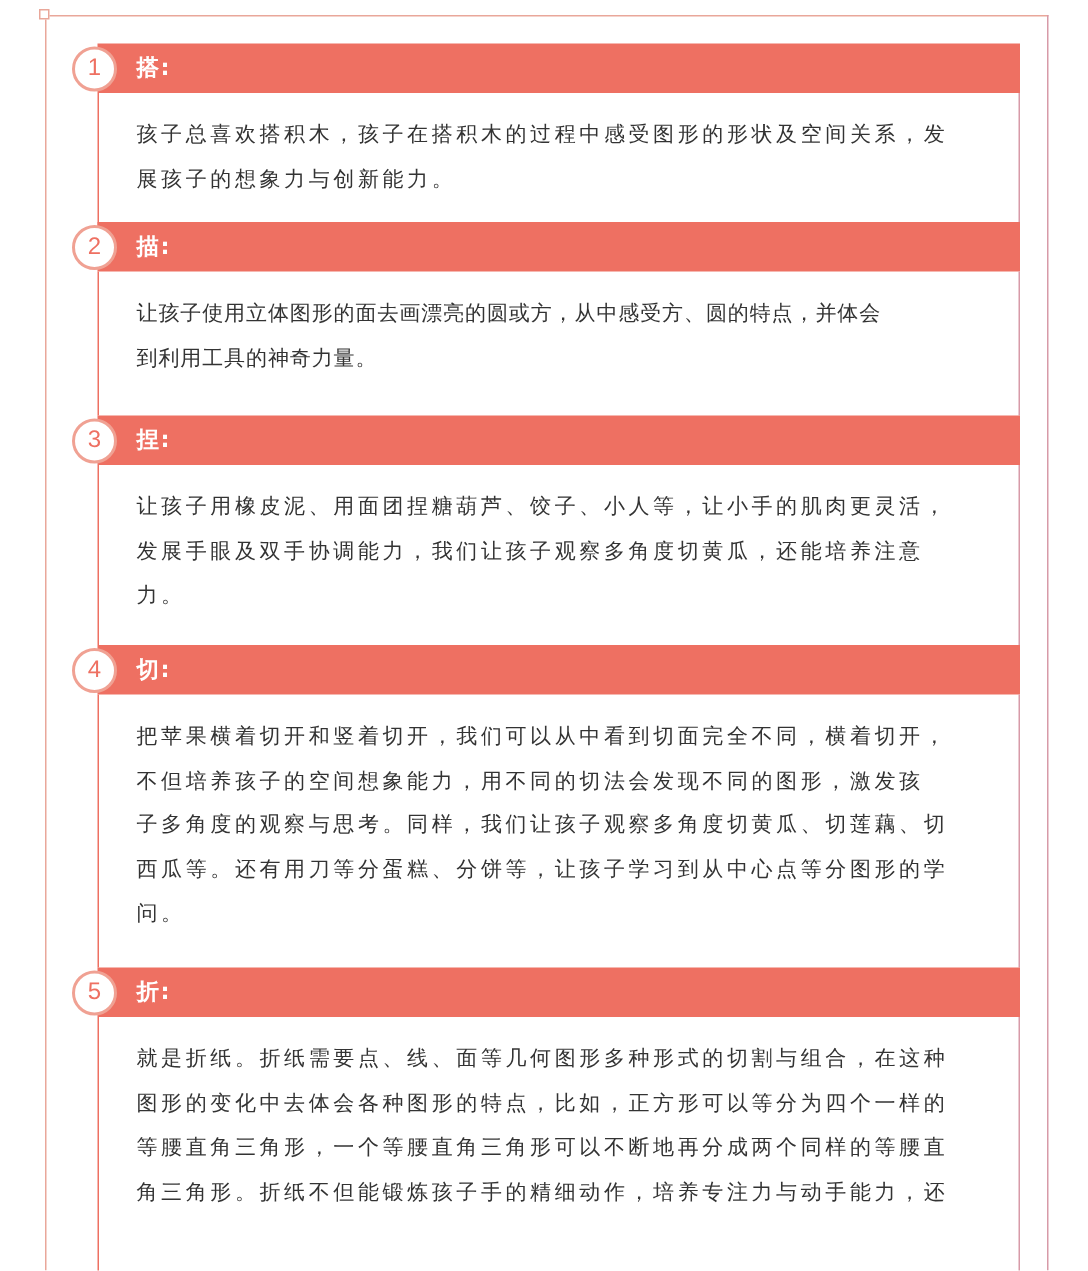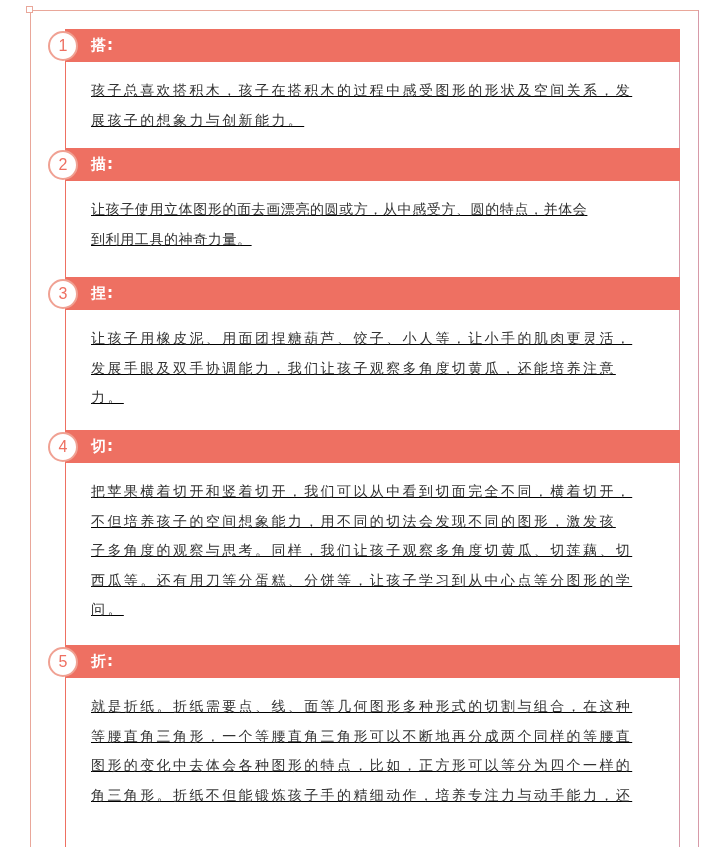--- a/index.html
+++ b/index.html
@@ -8,21 +8,21 @@
   .frame-top { position:absolute; left:30px; top:10px; width:669px; height:1px; background:#e9a79a; }
   .frame-left { position:absolute; left:30px; top:10px; width:1px; height:837px; background:#e9a79a; }
   .frame-right { position:absolute; left:698px; top:10px; width:1px; height:837px; background:#d79aa8; }
   .frame-corner { position:absolute; left:26px; top:6px; width:5px; height:5px; border:1px solid #e9a79a; background:#fff; }
   .section { position:absolute; left:48px; width:632px; }
   .hdr { position:absolute; left:17px; top:0; width:615px; height:33px; background:#ee7062; }
   .hdr-title { position:absolute; left:26px; top:7px; color:#fff; font-size:15px; font-weight:bold; letter-spacing:1px; }
   .num { position:absolute; left:0px; top:2px; width:26px; height:26px; border-radius:50%; background:#fff;
          border:2px solid #f0a193; color:#ee7062; font-size:16px; line-height:26px; text-align:center;
          font-family:"Liberation Sans", sans-serif; }
-  .body { position:absolute; left:17px; top:33px; width:613px; border-left:1px solid #ee7062; border-right:1px solid #d79aa8;text-decoration:underline; }
+  .body { position:absolute; left:17px; top:33px; width:613px; border-left:1px solid #ee7062; border-right:1px solid #d79aa8; }
   .body p { margin:0; padding:0 0 0 25px; font-size:14px; color:#333; line-height:29.5px; width:580px; }
   .sp p { letter-spacing:2.4px; }
 </style>
 </head>
 <body>
 
 <div class="frame-top"></div>
 <div class="frame-left"></div>
 <div class="frame-right"></div>
 <div class="frame-corner"></div>
@@ -75,17 +75,17 @@
   </div>
 </div>
 
 <div class="section sp" style="top:645px;">
   <div class="hdr">
     <span class="hdr-title">折:</span>
   </div>
   <div class="num">5</div>
   <div class="body" style="height:180px; padding-top:14px;">
     <p>就是折纸。折纸需要点、线、面等几何图形多种形式的切割与组合，在这种</p>
+    <p>图形的变化中去体会各种图形的特点，比如，正方形可以等分为四个一样的</p>
     <p>等腰直角三角形，一个等腰直角三角形可以不断地再分成两个同样的等腰直</p>
-    <p>图形的变化中去体会各种图形的特点，比如，正方形可以等分为四个一样的</p>
     <p>角三角形。折纸不但能锻炼孩子手的精细动作，培养专注力与动手能力，还</p>
   </div>
 </div>
 
 </body></html>

